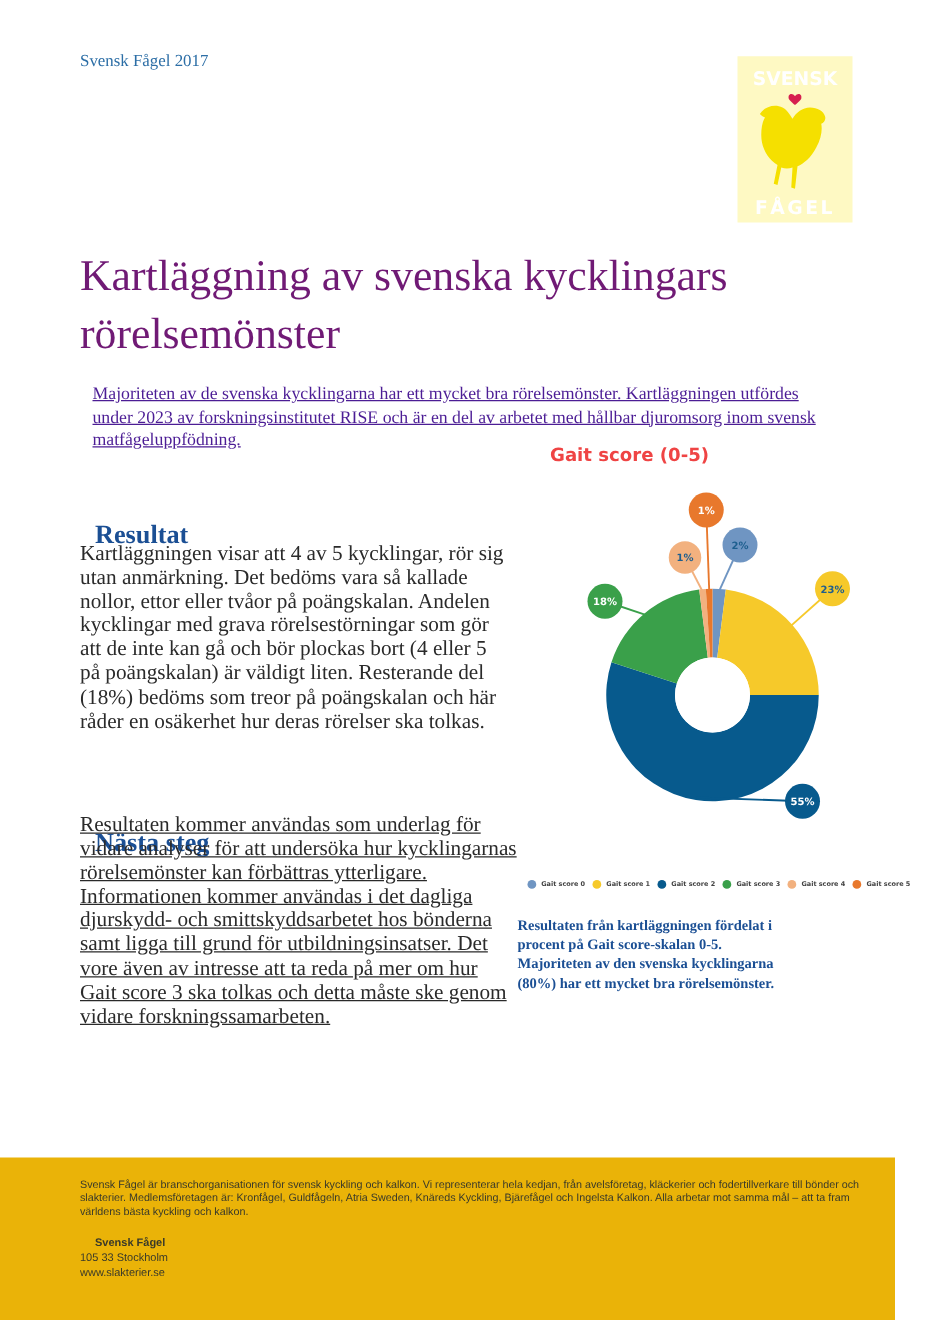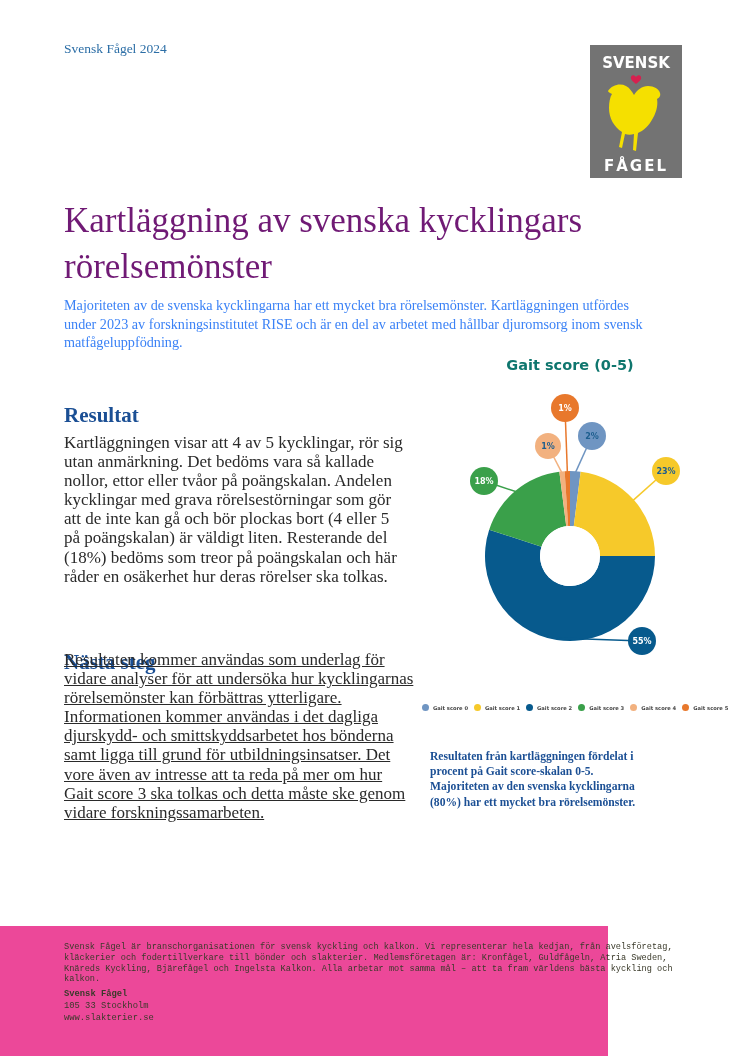--- a/index.html
+++ b/index.html
@@ -8,81 +8,81 @@
     background: #ffffff;
     font-family: "Liberation Serif", "DejaVu Serif", serif;
     color: #2a2a2a;
   }
   .header-label {
     position: absolute; left: 64px; top: 41px;
     font-size: 13.5px; color: #2c6ea6;
   }
   .logo {
     position: absolute; left: 590px; top: 45px; width: 92px; height: 133px;
-    background: #737373;
+    background: #fef9c3;
   }
   .logo svg { display: block; }
   .page-title {
     position: absolute; left: 64px; top: 198px; width: 600px;
     font-size: 35px; line-height: 46px; color: #701a75; font-weight: normal; margin: 0;
   }
   .intro {
     position: absolute; left: 64px; top: 296px; width: 580px;
-    font-size: 14.2px; line-height: 18.5px; color: #3b82f6; margin: 0;
+    font-size: 14.2px; line-height: 18.5px; color: #4c1d95; margin: 10px; text-decoration: underline;
   }
   .section-heading {
     position: absolute; left: 64px; font-size: 21px; font-weight: bold;
-    color: #1b4f94; margin: 0;
+    color: #1b4f94; margin: 12px;
   }
   .section-body {
     position: absolute; left: 64px; width: 345px;
     font-size: 17px; line-height: 19.1px; color: #2a2a2a; margin: 0;
   }
   #sec1-h { top: 403px; }
   #sec1-b { top: 433px; }
   #sec2-h { top: 650px; }
   #sec2-b { top: 650px; width: 350px; text-decoration: underline; }
 
   .chart-title {
-    position: absolute; left: 440px; top: 357px; width: 260px; text-align: center;
+    position: absolute; left: 440px; top: 357px; width: 260px; 
     font-family: "DejaVu Sans", "Liberation Sans", sans-serif;
-    font-size: 14.5px; font-weight: bold; color: #0f766e;
+    font-size: 14.5px; font-weight: bold; color: #ef4444;
   }
   #donut { position: absolute; left: 420px; top: 380px; }
   .legend {
     position: absolute; left: 422px; top: 704px; display: flex; gap: 6px;
     font-family: "DejaVu Sans", "Liberation Sans", sans-serif;
     font-size: 5.2px; font-weight: bold; color: #444;
     align-items: center;
   }
   .legend-item { display: flex; align-items: center; gap: 4px; }
   .legend-swatch { width: 7px; height: 7px; border-radius: 50%; display: inline-block; }
   .caption {
     position: absolute; left: 414px; top: 733px; width: 225px;
-    font-size: 11.6px; line-height: 15.2px; font-weight: bold; color: #1b4f94; margin: 16px;
+    font-size: 11.6px; line-height: 15.2px; font-weight: bold; color: #1b4f94; margin: 0;
   }
 
   .footer {
-    position: absolute; left: 0; top: 926px; width: 608px; height: 130px;
-    background: #ec4899;
-    font-family: Liberation Mono, monospace;
+    position: absolute; left: 0; top: 926px; width: 716px; height: 130px;
+    background: #eab308;
+    font-family: Liberation Sans, sans-serif;
     color: #3a3a2a;
   }
   .footer-text {
     position: absolute; left: 64px; top: 16px; width: 640px;
     font-size: 8.6px; line-height: 10.8px; margin: 0;
   }
-  .footer-org { position: absolute; left: 64px; top: 63px; font-size: 8.8px; font-weight: bold; line-height: 11px; text-align: center; }
+  .footer-org { position: absolute; left: 76px; top: 63px; font-size: 8.8px; font-weight: bold; line-height: 11px; text-align: center; }
   .footer-addr { position: absolute; left: 64px; top: 75px; font-size: 8.8px; line-height: 11px; }
   .footer-url { position: absolute; left: 64px; top: 87px; font-size: 8.8px; line-height: 11px; }
 </style>
 </head>
 <body>
 
-<div class="header-label">Svensk Fågel 2024</div>
+<div class="header-label">Svensk Fågel 2017</div>
 
 <div class="logo">
   <svg width="92" height="133" viewBox="0 0 92 133">
     <text x="46" y="23" text-anchor="middle" fill="#ffffff" font-family="DejaVu Sans, sans-serif" font-weight="bold" font-size="15">SVENSK</text>
     <g>
       <path d="M46 32 c-2 -3 -6 -2 -5 2 c1 2 5 5 5 5 c0 0 4 -3 5 -5 c1 -4 -3 -5 -5 -2z" fill="#d6204f"></path>
       <path d="M18 46 c4 -6 12 -8 18 -5 c4 2 6 6 8 9 c3 -5 8 -9 14 -9 c6 0 11 3 12 7 c1 3 -1 5 -3 6
                c1 5 0 12 -4 19 c-4 8 -10 13 -15 15 l-2 18 l-3 -1 l1 -16 c-3 1 -6 1 -9 0 l-3 14 l-3 -1 l3 -15
                c-8 -5 -13 -14 -13 -24 c0 -6 1 -11 3 -14 c-2 -1 -4 -2 -4 -3z" fill="#f5e000"></path>
     </g>

